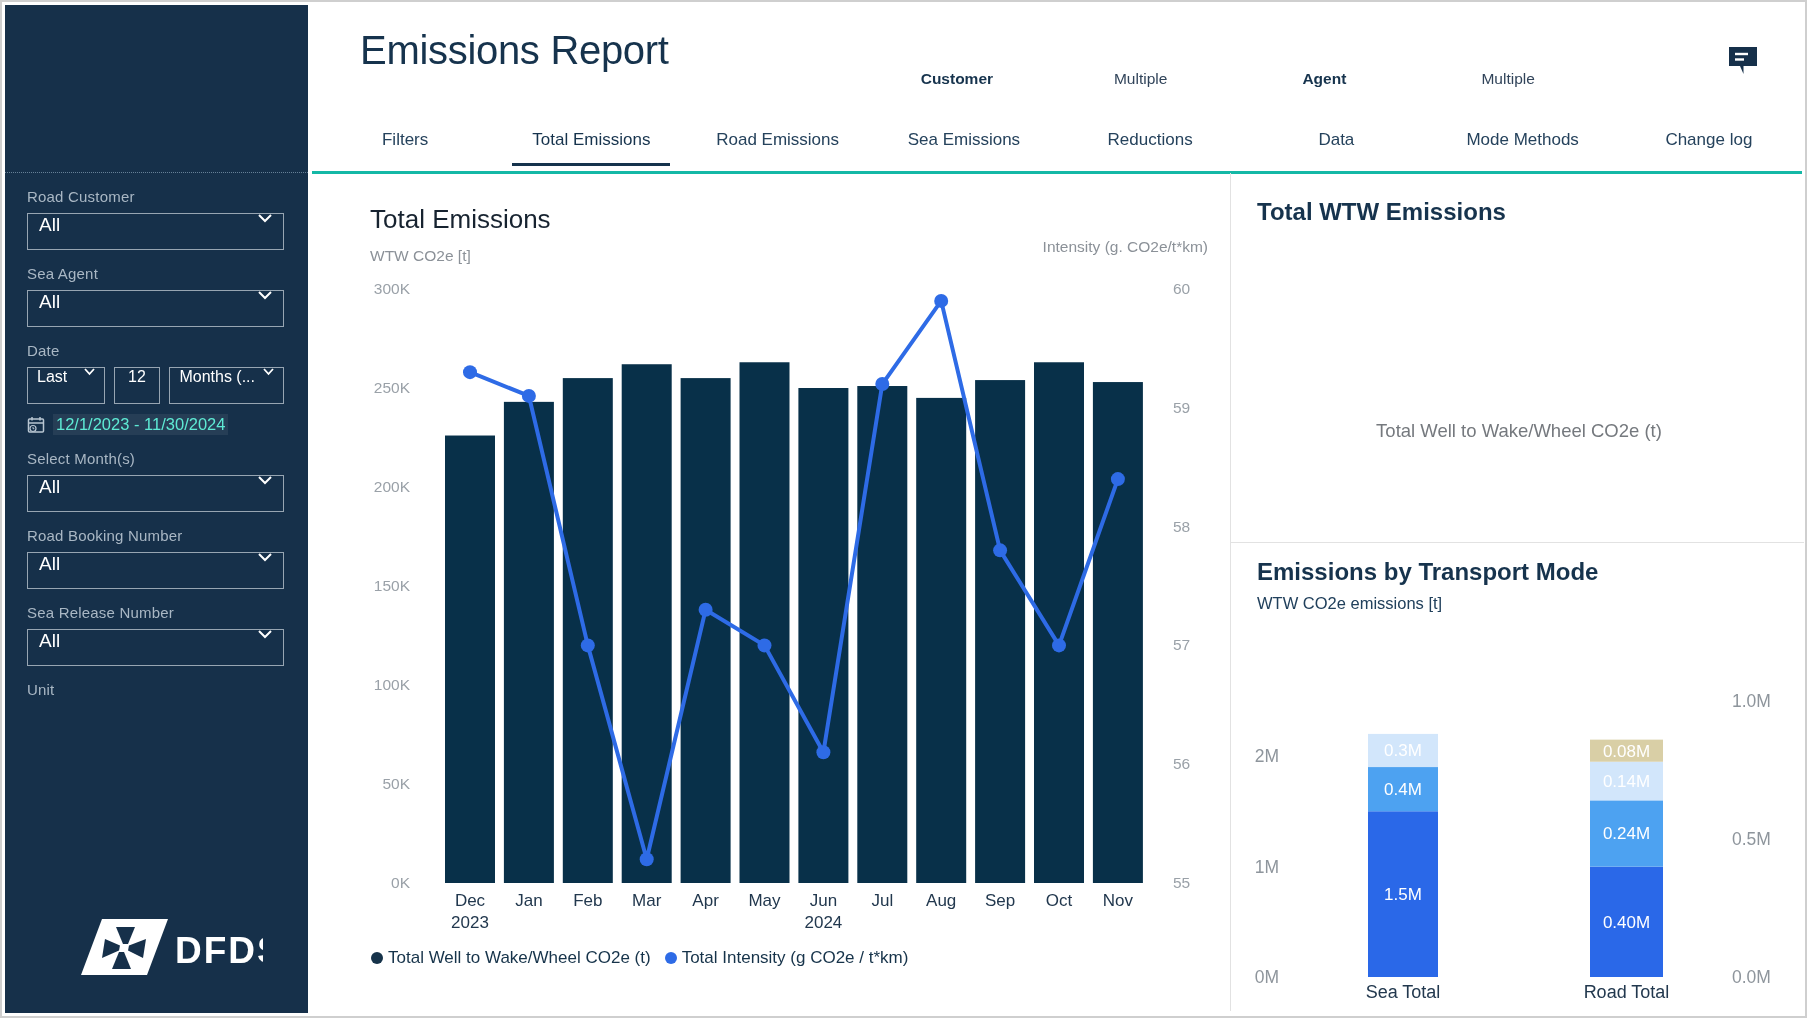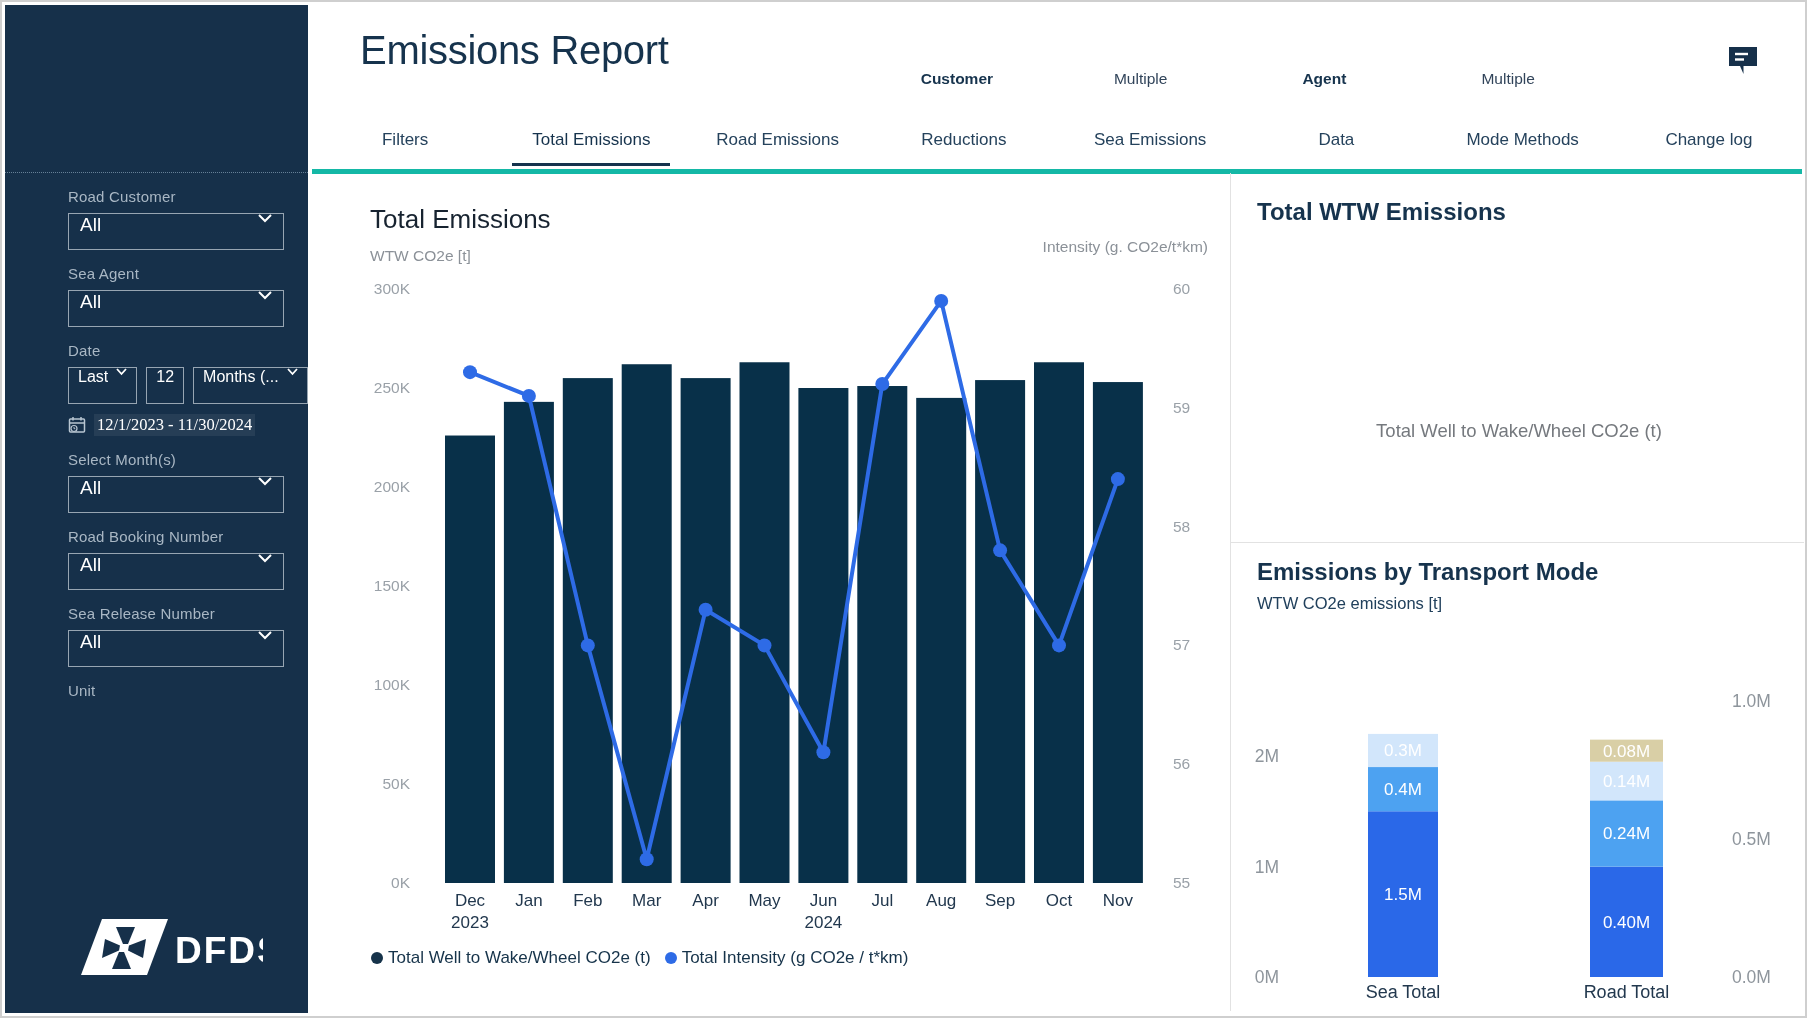--- a/index.html
+++ b/index.html
@@ -6,46 +6,46 @@
   html,body { background:#eee; }
   body { font-family:"Liberation Sans", sans-serif; }
   .page { position:relative; width:1807px; height:1018px; background:#fff; overflow:hidden;
           box-shadow: inset 0 0 0 2px #cfcfcf; }
 
   
   .sidebar { position:absolute; left:5px; top:5px; width:303px; height:1008px;
              background:#16304a; color:#fff; }
   .sidebar-divider { position:absolute; top:167px; left:0; right:0;
              border-top:1px dotted rgba(170,195,215,.55); }
-  .sidebar-filters { position:absolute; top:168px; left:0; right:0; padding:0 24px 0 22px;margin-left:41px; }
+  .sidebar-filters { position:absolute; top:168px; left:0; right:0; padding:0 24px 0 22px; }
   .f-label { font-size:15px; color:#a9b7c4; margin:15px 0 8px; letter-spacing:.2px; }
   .box { display:flex; align-items:flex-start; justify-content:space-between;
          border:1.5px solid #97a5b2; height:37px; padding:0 11px; font-size:19px; color:#fff;
          background:transparent; cursor:pointer; }
   .box .val { white-space:nowrap; overflow:hidden; }
   .chev { flex:0 0 auto; margin-left:8px; }
   .date-row { display:flex; gap:9px; }
   .date-row .box { font-size:16px; padding:0 9px; }
   .b-last { width:80px; } .b-num { width:48px; justify-content:center; } .b-unit { flex:1; }
   .date-range { display:flex; align-items:center; gap:8px; margin-top:10px; font-size:16.5px;
-                color:#ffffff;font-family:Liberation Serif, serif; }
+                color:#5eead4; }
   .date-range .txt { background:rgba(255,255,255,.07); padding:1px 3px; }
   .logo { position:absolute; left:66px; bottom:26px; }
 
   
   .title { position:absolute; left:360px; top:28px; font-size:40px; font-weight:400;
            color:#16334d; letter-spacing:-.3px; }
   .summary { position:absolute; left:865px; top:48px; width:735px; display:flex;margin-top:22px; }
   .summary .cell { flex:1; text-align:center; font-size:15.5px; color:#31445a; }
   .summary .cell.bold { font-weight:700; color:#16334d; }
   .chat { position:absolute; left:1726px; top:45px; cursor:pointer; }
 
   
   .tabs { position:absolute; left:312px; right:5px; top:118px; height:56px; display:flex;
-          border-bottom:5px solid #14b8a6; }
+          border-bottom:3px solid #14b8a6; }
   .tab { flex:1; text-align:center; font-size:17px; color:#25425c; padding-top:12px;
          cursor:pointer; position:relative; }
   .tab.active { color:#16334d; }
   .tab.active::after { content:""; display:block; height:3px; background:#16334d;
          width:158px; margin:13px auto 0; }
 
   
   .chart-title { position:absolute; left:370px; top:204px; font-size:26px; color:#172330;
                  font-weight:400; }
   .chart-sub { position:absolute; left:370px; top:247px; font-size:15.5px; color:#8b9198; }
@@ -183,22 +183,22 @@
       <path d="M3,2 h28 v19 h-11 l-3.5,8 v-8 h-13.5 Z" fill="#16304a" transform="scale(-1,1) translate(-34,0)"></path>
       <line x1="9" y1="9" x2="22" y2="9" stroke="#fff" stroke-width="2.4"></line>
       <line x1="9" y1="14.5" x2="18" y2="14.5" stroke="#fff" stroke-width="2.4"></line>
     </svg>
   </div>
 
   <nav class="tabs">
       <div class="tab">Filters</div>
       <div class="tab active">Total Emissions</div>
       <div class="tab">Road Emissions</div>
+      <div class="tab">Sea Emissions</div>
       <div class="tab">Reductions</div>
-      <div class="tab">Sea Emissions</div>
       <div class="tab">Data</div>
       <div class="tab">Mode Methods</div>
       <div class="tab">Change log</div>
     </nav>
 
   <h2 class="chart-title">Total Emissions</h2>
   <div class="chart-sub">WTW CO2e [t]</div>
   <div class="chart-rlabel">Intensity (g. CO2e/t*km)</div>
   <svg id="combo-svg" class="combo-svg" width="888" height="745">
       <text x="88" y="688" text-anchor="end" class="axis-label">0K</text>

